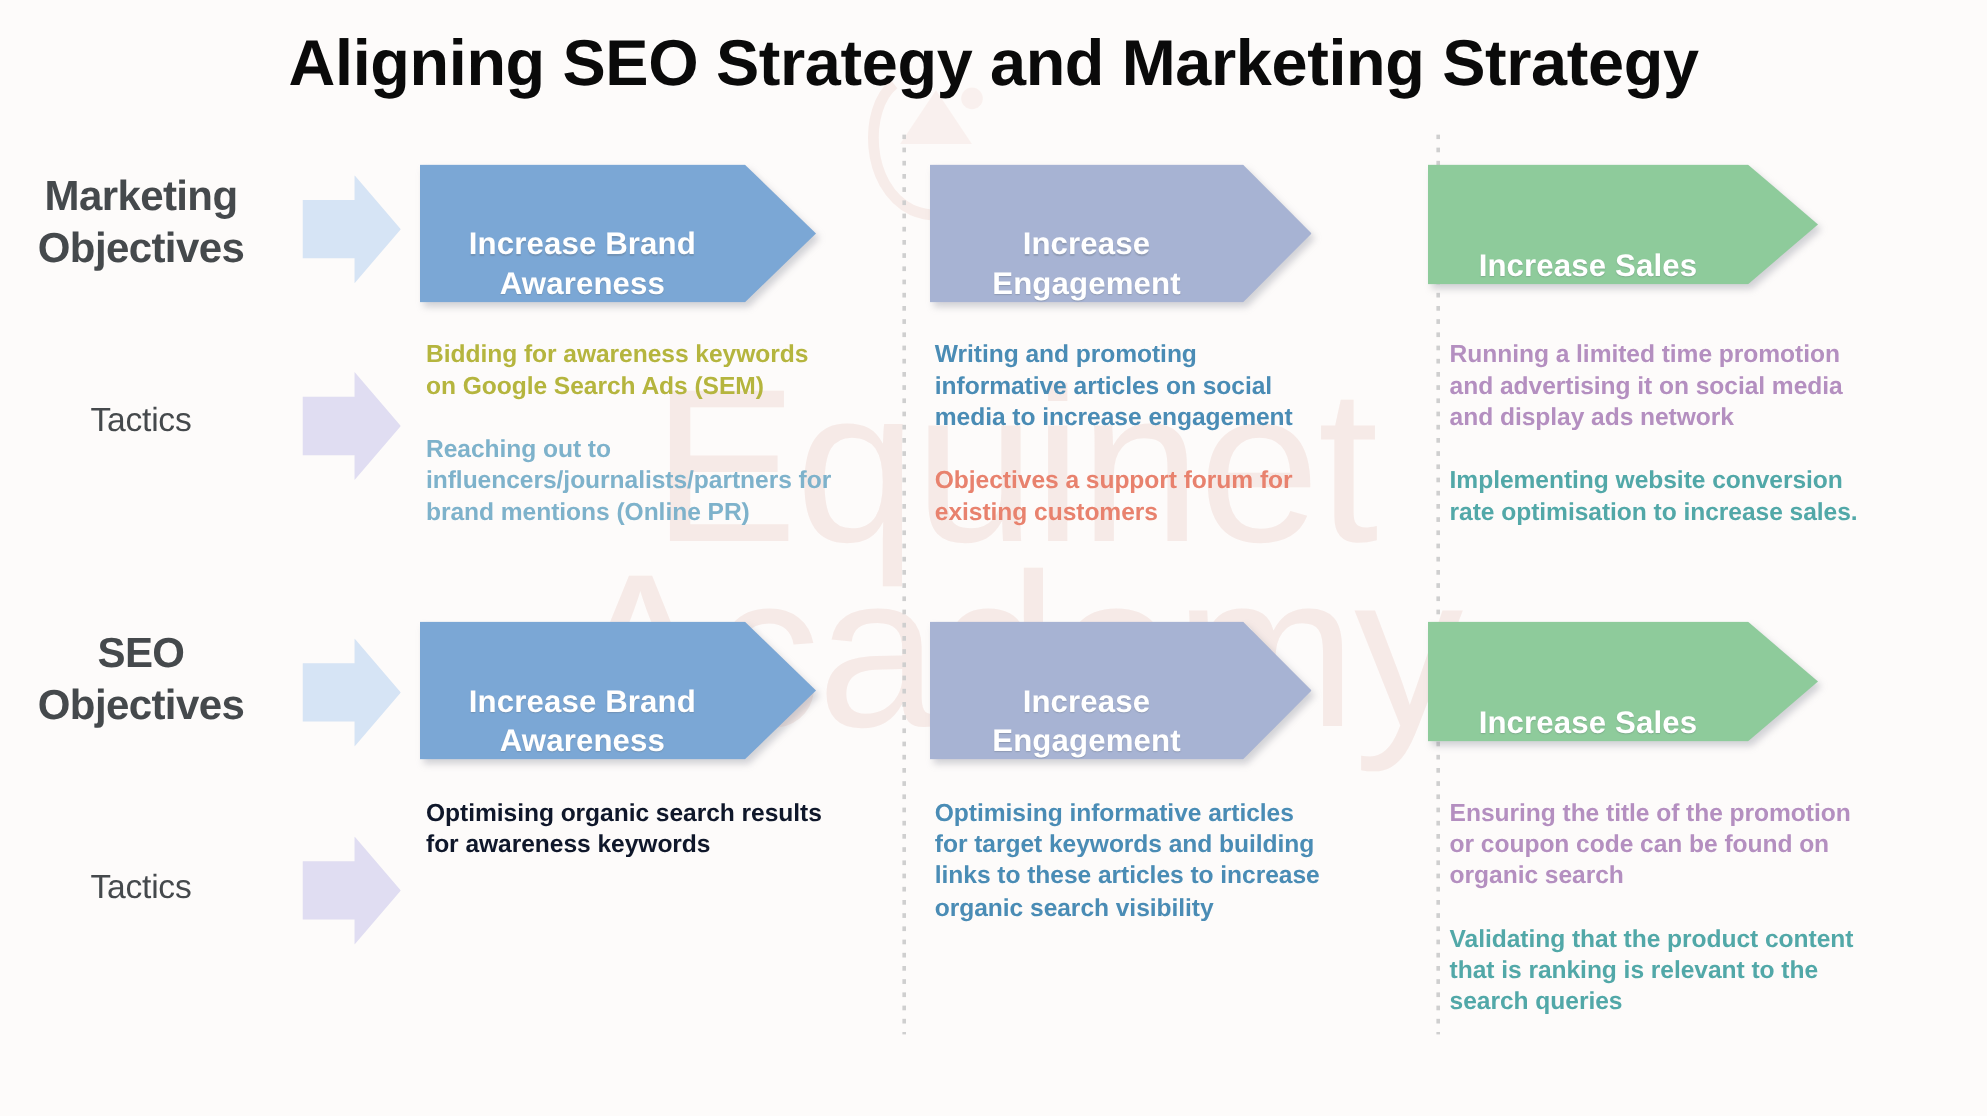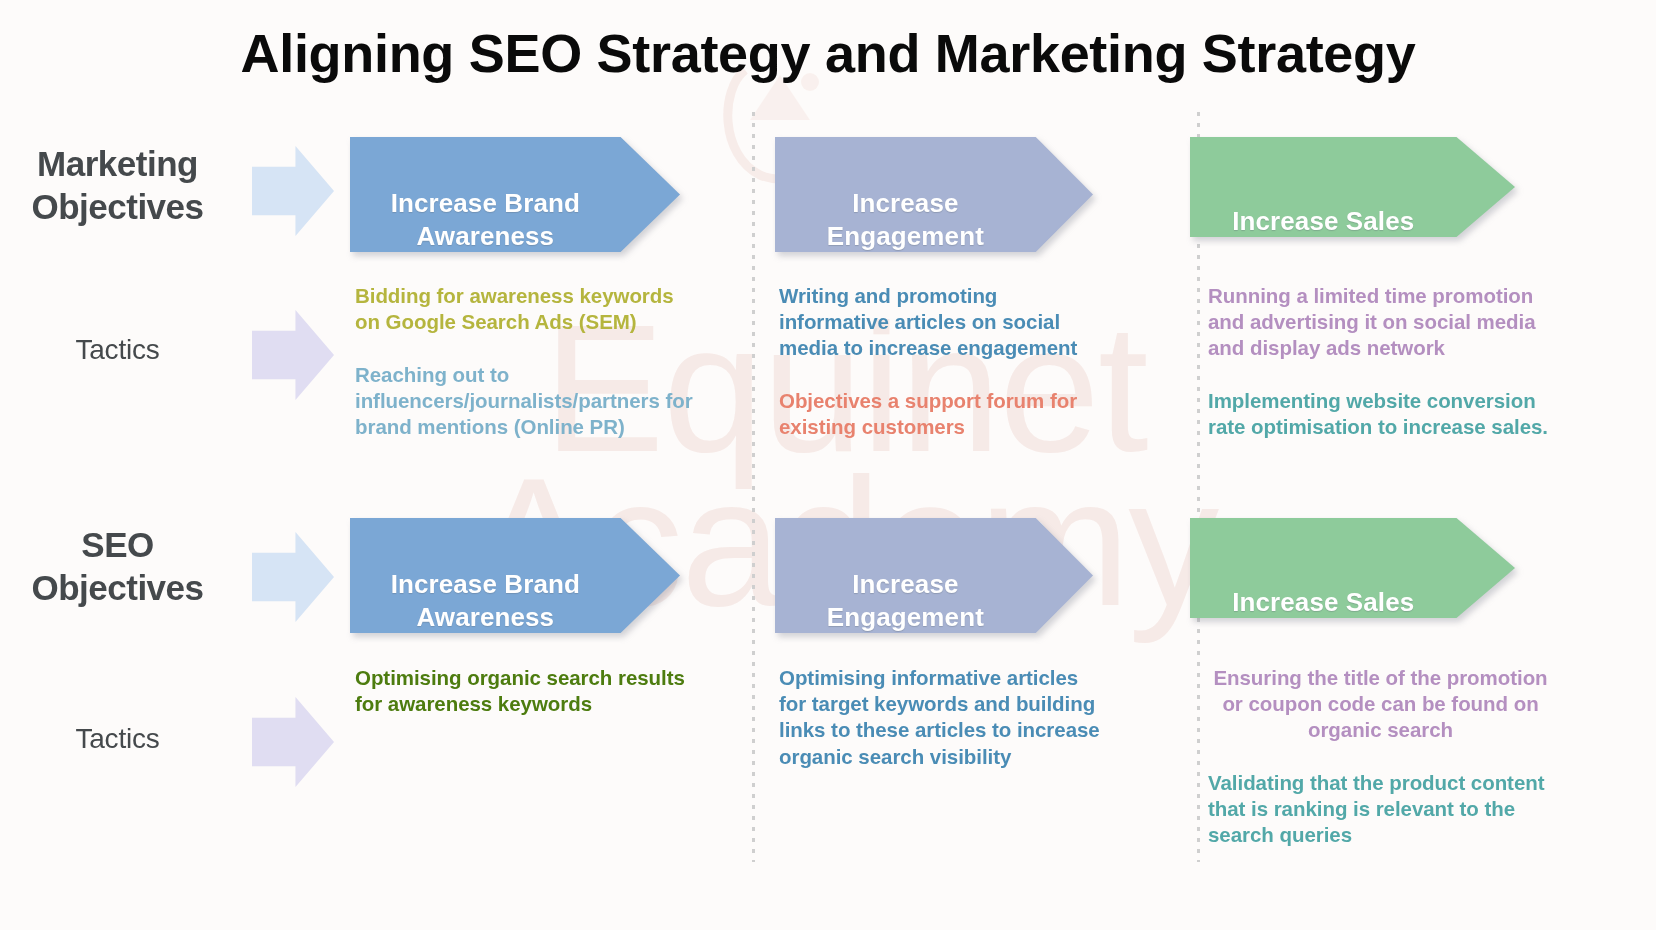--- a/index.html
+++ b/index.html
@@ -180,21 +180,21 @@
 <div class="chevron c-peri" id="obj-s-2">
   <div class="body"></div>
   <div class="txt">Increase<br>Engagement</div>
 </div>
 <div class="chevron c-green" id="obj-s-3">
   <div class="body"></div>
   <div class="txt">Increase Sales</div>
 </div>
 
 <div class="tactics" id="tac-s-1">
-    <p style="color: #4d7c0f;">Optimising organic search results for awareness keywords</p>
+    <p style="color: #0f172a;">Optimising organic search results for awareness keywords</p>
   </div>
 <div class="tactics" id="tac-s-2">
     <p style="color: rgb(74, 140, 181);">Optimising informative articles for target keywords and building links to these articles to increase organic search visibility</p>
   </div>
 <div class="tactics" id="tac-s-3">
-    <p style="color: rgb(180, 143, 192); text-align: center;">Ensuring the title of the promotion or coupon code can be found on organic search</p>
+    <p style="color: rgb(180, 143, 192);">Ensuring the title of the promotion or coupon code can be found on organic search</p>
     <p style="color: rgb(82, 168, 168);">Validating that the product content that is ranking is relevant to the search queries</p>
   </div>
 
 </body></html>

